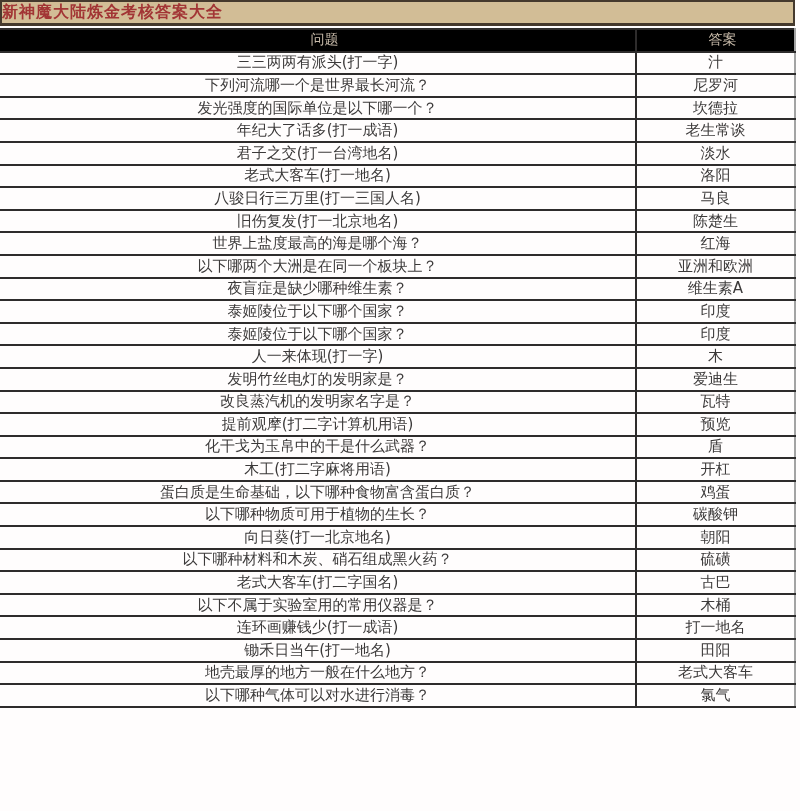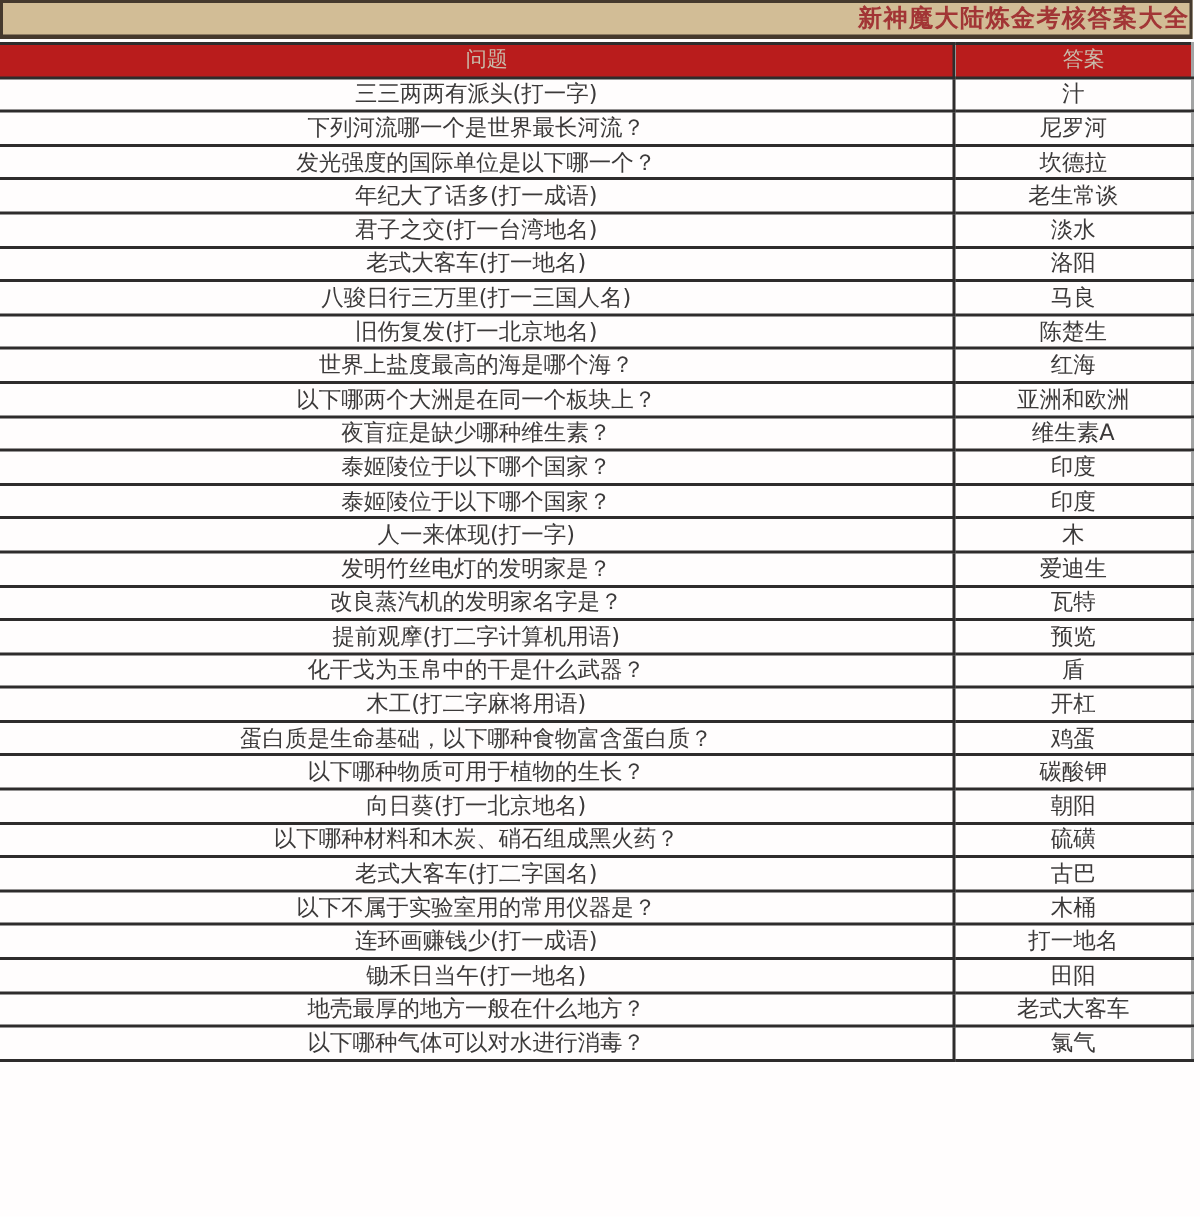--- a/index.html
+++ b/index.html
@@ -13,21 +13,21 @@
     width: 800px; height: 811px;
     background: #fffdfd;
     position: relative;
   }
   .title-bar {
     width: 795px;
     height: 26px;
     background: #d2bd96;
     border: 2px solid #45392d;
     border-bottom-width: 3px;
-    display: flex; align-items: center; justify-content: flex-end;
+    display: flex; align-items: center; justify-content: flex-start;
   }
   .title-bar .title-text {
     color: #a23535;
     font-size: 16px;
     font-weight: bold;
     letter-spacing: 1px;
   }
   table.qa-table {
     width: 795px;
     margin-top: 2px;
@@ -51,21 +51,21 @@
     border-right: 2px solid #2e2c2c;
     border-left: none;
   }
   .qa-table th:last-child, .qa-table td:last-child {
     border-right: 2px solid #a3a3a3;
   }
   .qa-table th {
     color: #c9bcab;
     font-weight: normal;
     font-size: 14px;
-    background: #b91c1c;
+    background: #000000;
     padding-left: 18px;
   }
   .qa-table td {
     color: #3c3a3a;
     font-size: 15px;
     background: #fffdfd;
   }
 </style>
 </head>
 <body>

